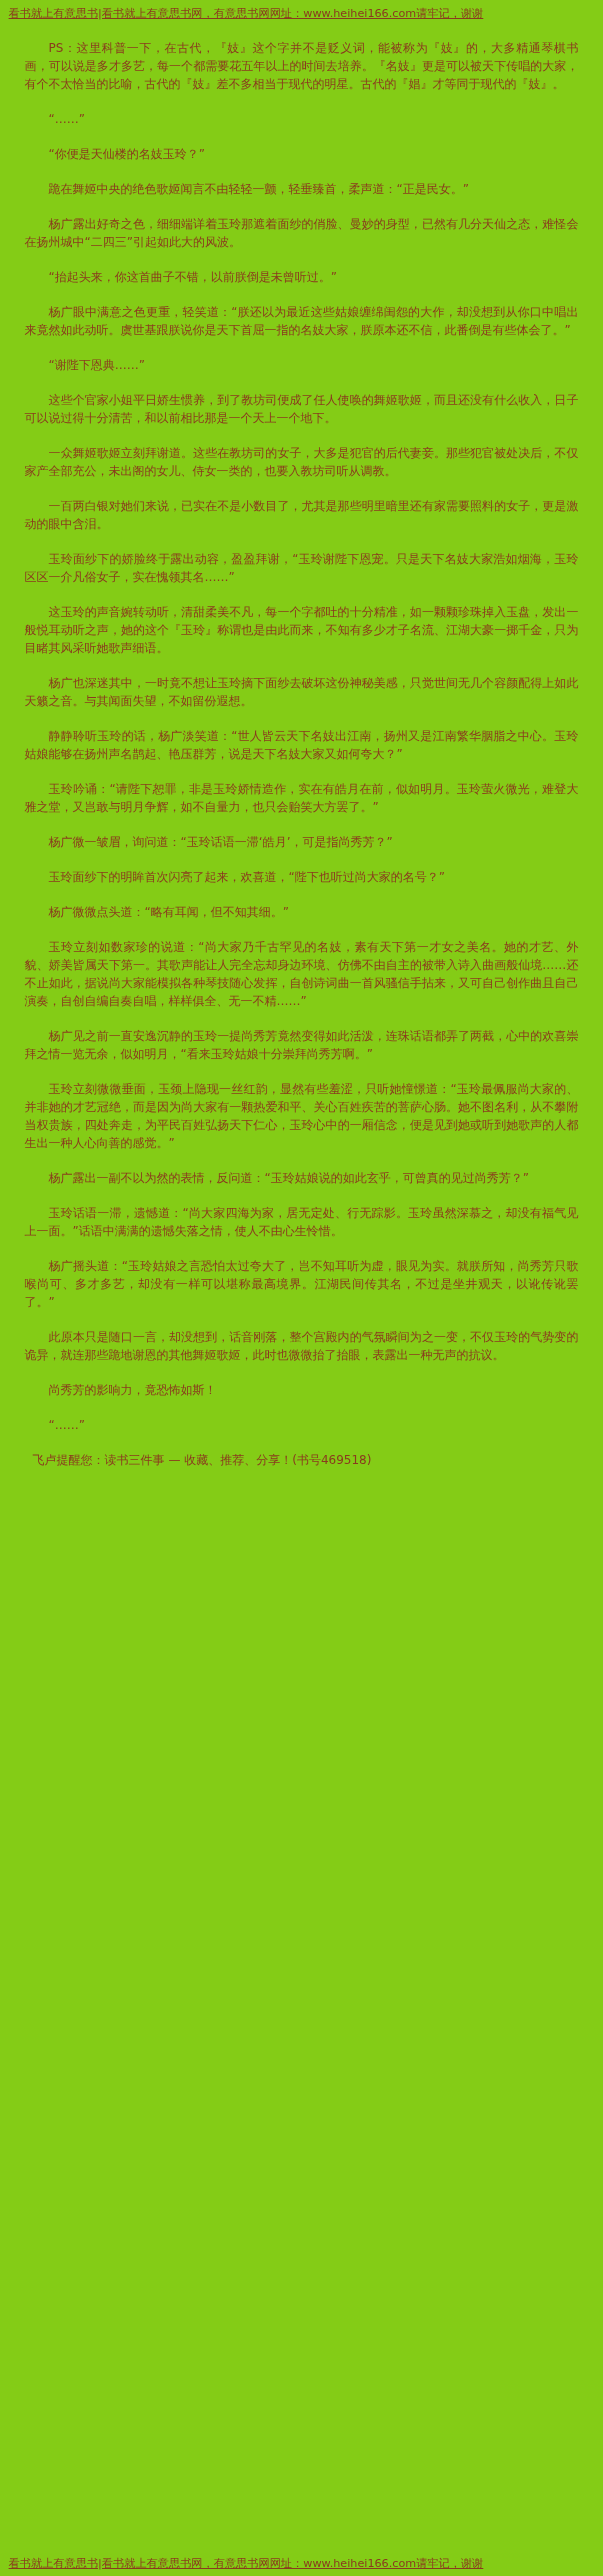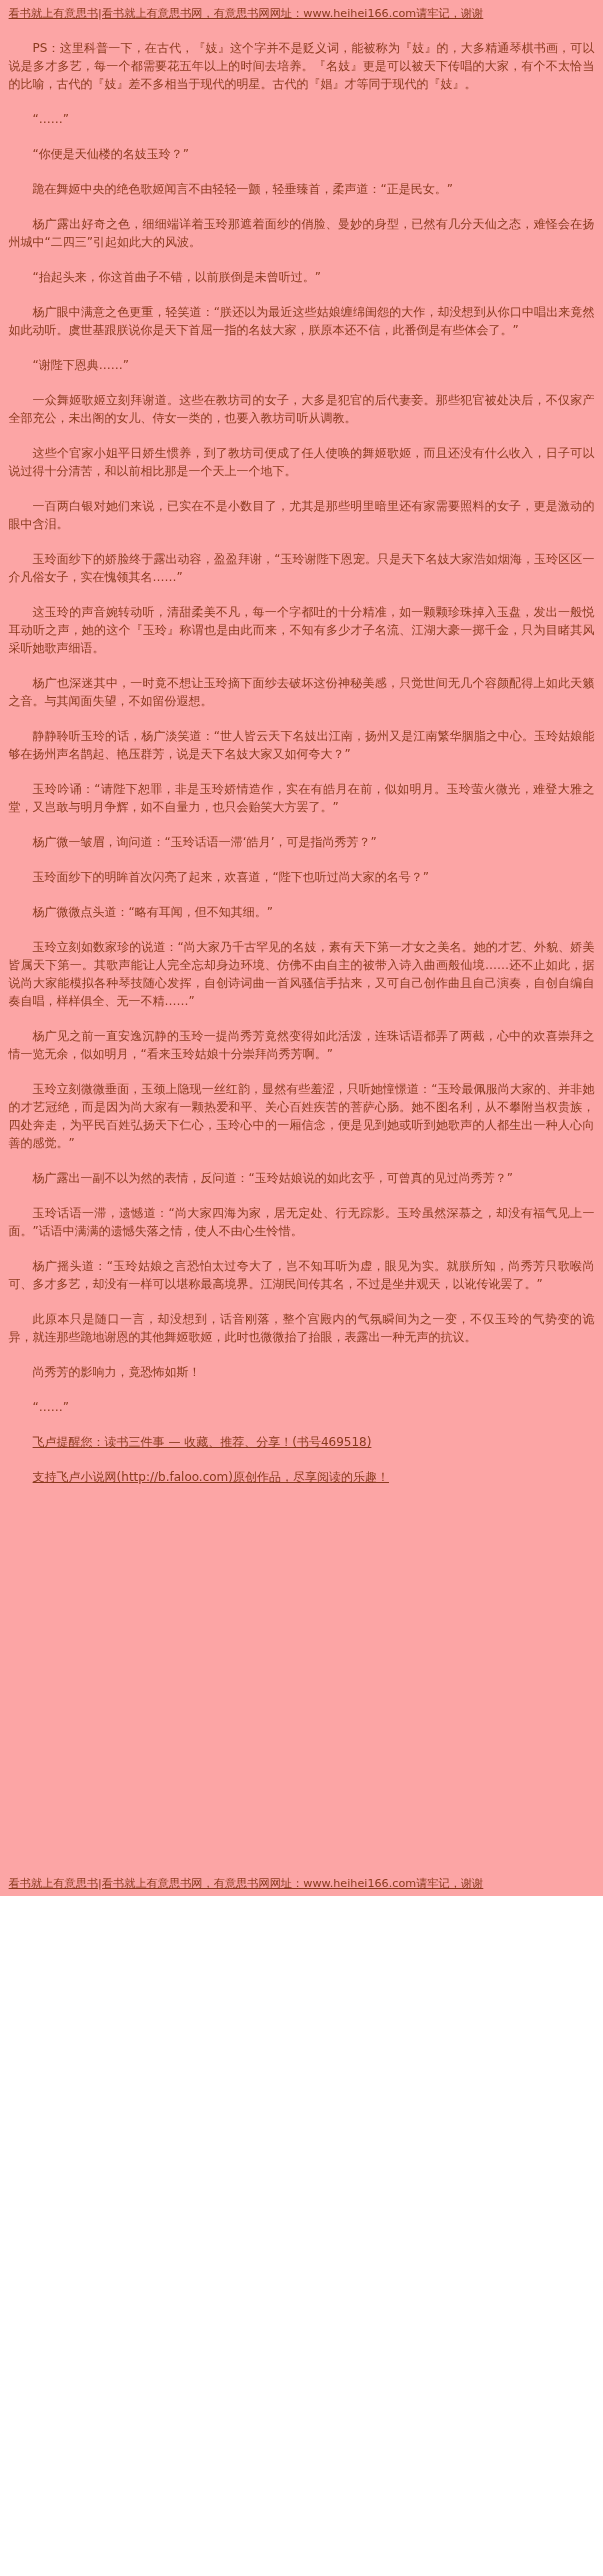--- a/index.html
+++ b/index.html
@@ -1,62 +1,61 @@
 <!DOCTYPE html>
 <html style="font-size:13.8px"><head>
 <meta charset="utf-8">
 <style>
   html,body{margin:0;padding:0;}
   .page{
-    width:603px;height:1896px;box-sizing:border-box;
-    background:#fca5a5;color:#8a3a1e;
+    width:603px;height:2576px;box-sizing:border-box;
+    background:#84cc16;color:#8a3a1e;
     font-family:"DejaVu Sans",sans-serif;
     font-size:12px;line-height:18px;
     padding:5.2px 8.6px 40px 8.6px;
     position:relative;overflow:hidden;
     text-align:justify;
   }
   .hdr{font-size:11.2px;line-height:17px;text-decoration:underline;cursor:pointer;}
   .ftr{position:absolute;left:8.6px;right:8.6px;bottom:4.3px;font-size:11.2px;line-height:17px;text-decoration:underline;cursor:pointer;}
-  p.para{margin:17px 0;text-indent:2em;}
-  .promo{margin:17px 0;text-indent:2em;text-decoration:underline;}
+  p.para{margin:17px 16px;text-indent:2em;}
+  .promo{margin:17px 0;text-indent:2em;}
   .promo.link{cursor:pointer;}
 </style>
 </head>
 <body>
 
 <div class="page">
   <div class="hdr">看书就上有意思书|看书就上有意思书网，有意思书网网址：www.heihei166.com请牢记，谢谢</div>
   <div id="content">
       <p class="para">PS：这里科普一下，在古代，『妓』这个字并不是贬义词，能被称为『妓』的，大多精通琴棋书画，可以说是多才多艺，每一个都需要花五年以上的时间去培养。『名妓』更是可以被天下传唱的大家，有个不太恰当的比喻，古代的『妓』差不多相当于现代的明星。古代的『娼』才等同于现代的『妓』。</p>
       <p class="para">“……”</p>
       <p class="para">“你便是天仙楼的名妓玉玲？”</p>
       <p class="para">跪在舞姬中央的绝色歌姬闻言不由轻轻一颤，轻垂臻首，柔声道：“正是民女。”</p>
       <p class="para">杨广露出好奇之色，细细端详着玉玲那遮着面纱的俏脸、曼妙的身型，已然有几分天仙之态，难怪会在扬州城中“二四三”引起如此大的风波。</p>
       <p class="para">“抬起头来，你这首曲子不错，以前朕倒是未曾听过。”</p>
       <p class="para">杨广眼中满意之色更重，轻笑道：“朕还以为最近这些姑娘缠绵闺怨的大作，却没想到从你口中唱出来竟然如此动听。虞世基跟朕说你是天下首屈一指的名妓大家，朕原本还不信，此番倒是有些体会了。”</p>
       <p class="para">“谢陛下恩典……”</p>
+      <p class="para">这些个官家小姐平日娇生惯养，到了教坊司便成了任人使唤的舞姬歌姬，而且还没有什么收入，日子可以说过得十分清苦，和以前相比那是一个天上一个地下。</p>
       <p class="para">一众舞姬歌姬立刻拜谢道。这些在教坊司的女子，大多是犯官的后代妻妾。那些犯官被处决后，不仅家产全部充公，未出阁的女儿、侍女一类的，也要入教坊司听从调教。</p>
-      <p class="para">这些个官家小姐平日娇生惯养，到了教坊司便成了任人使唤的舞姬歌姬，而且还没有什么收入，日子可以说过得十分清苦，和以前相比那是一个天上一个地下。</p>
       <p class="para">一百两白银对她们来说，已实在不是小数目了，尤其是那些明里暗里还有家需要照料的女子，更是激动的眼中含泪。</p>
       <p class="para">玉玲面纱下的娇脸终于露出动容，盈盈拜谢，“玉玲谢陛下恩宠。只是天下名妓大家浩如烟海，玉玲区区一介凡俗女子，实在愧领其名……”</p>
       <p class="para">这玉玲的声音婉转动听，清甜柔美不凡，每一个字都吐的十分精准，如一颗颗珍珠掉入玉盘，发出一般悦耳动听之声，她的这个『玉玲』称谓也是由此而来，不知有多少才子名流、江湖大豪一掷千金，只为目睹其风采听她歌声细语。</p>
       <p class="para">杨广也深迷其中，一时竟不想让玉玲摘下面纱去破坏这份神秘美感，只觉世间无几个容颜配得上如此天籁之音。与其闻面失望，不如留份遐想。</p>
       <p class="para">静静聆听玉玲的话，杨广淡笑道：“世人皆云天下名妓出江南，扬州又是江南繁华胭脂之中心。玉玲姑娘能够在扬州声名鹊起、艳压群芳，说是天下名妓大家又如何夸大？”</p>
       <p class="para">玉玲吟诵：“请陛下恕罪，非是玉玲娇情造作，实在有皓月在前，似如明月。玉玲萤火微光，难登大雅之堂，又岂敢与明月争辉，如不自量力，也只会贻笑大方罢了。”</p>
       <p class="para">杨广微一皱眉，询问道：“玉玲话语一滞‘皓月’，可是指尚秀芳？”</p>
       <p class="para">玉玲面纱下的明眸首次闪亮了起来，欢喜道，“陛下也听过尚大家的名号？”</p>
       <p class="para">杨广微微点头道：“略有耳闻，但不知其细。”</p>
       <p class="para">玉玲立刻如数家珍的说道：“尚大家乃千古罕见的名妓，素有天下第一才女之美名。她的才艺、外貌、娇美皆属天下第一。其歌声能让人完全忘却身边环境、仿佛不由自主的被带入诗入曲画般仙境……还不止如此，据说尚大家能模拟各种琴技随心发挥，自创诗词曲一首风骚信手拈来，又可自己创作曲且自己演奏，自创自编自奏自唱，样样俱全、无一不精……”</p>
       <p class="para">杨广见之前一直安逸沉静的玉玲一提尚秀芳竟然变得如此活泼，连珠话语都弄了两截，心中的欢喜崇拜之情一览无余，似如明月，“看来玉玲姑娘十分崇拜尚秀芳啊。”</p>
       <p class="para">玉玲立刻微微垂面，玉颈上隐现一丝红韵，显然有些羞涩，只听她憧憬道：“玉玲最佩服尚大家的、并非她的才艺冠绝，而是因为尚大家有一颗热爱和平、关心百姓疾苦的菩萨心肠。她不图名利，从不攀附当权贵族，四处奔走，为平民百姓弘扬天下仁心，玉玲心中的一厢信念，便是见到她或听到她歌声的人都生出一种人心向善的感觉。”</p>
       <p class="para">杨广露出一副不以为然的表情，反问道：“玉玲姑娘说的如此玄乎，可曾真的见过尚秀芳？”</p>
       <p class="para">玉玲话语一滞，遗憾道：“尚大家四海为家，居无定处、行无踪影。玉玲虽然深慕之，却没有福气见上一面。”话语中满满的遗憾失落之情，使人不由心生怜惜。</p>
       <p class="para">杨广摇头道：“玉玲姑娘之言恐怕太过夸大了，岂不知耳听为虚，眼见为实。就朕所知，尚秀芳只歌喉尚可、多才多艺，却没有一样可以堪称最高境界。江湖民间传其名，不过是坐井观天，以讹传讹罢了。”</p>
       <p class="para">此原本只是随口一言，却没想到，话音刚落，整个宫殿内的气氛瞬间为之一变，不仅玉玲的气势变的诡异，就连那些跪地谢恩的其他舞姬歌姬，此时也微微抬了抬眼，表露出一种无声的抗议。</p>
       <p class="para">尚秀芳的影响力，竟恐怖如斯！</p>
       <p class="para">“……”</p>
     </div>
   <div class="promo">飞卢提醒您：读书三件事 — 收藏、推荐、分享！(书号469518)</div>
-  <div class="promo link">支持飞卢小说网(http://b.faloo.com)原创作品，尽享阅读的乐趣！</div>
   <div class="ftr">看书就上有意思书|看书就上有意思书网，有意思书网网址：www.heihei166.com请牢记，谢谢</div>
 </div>
 
 
 </body></html>

